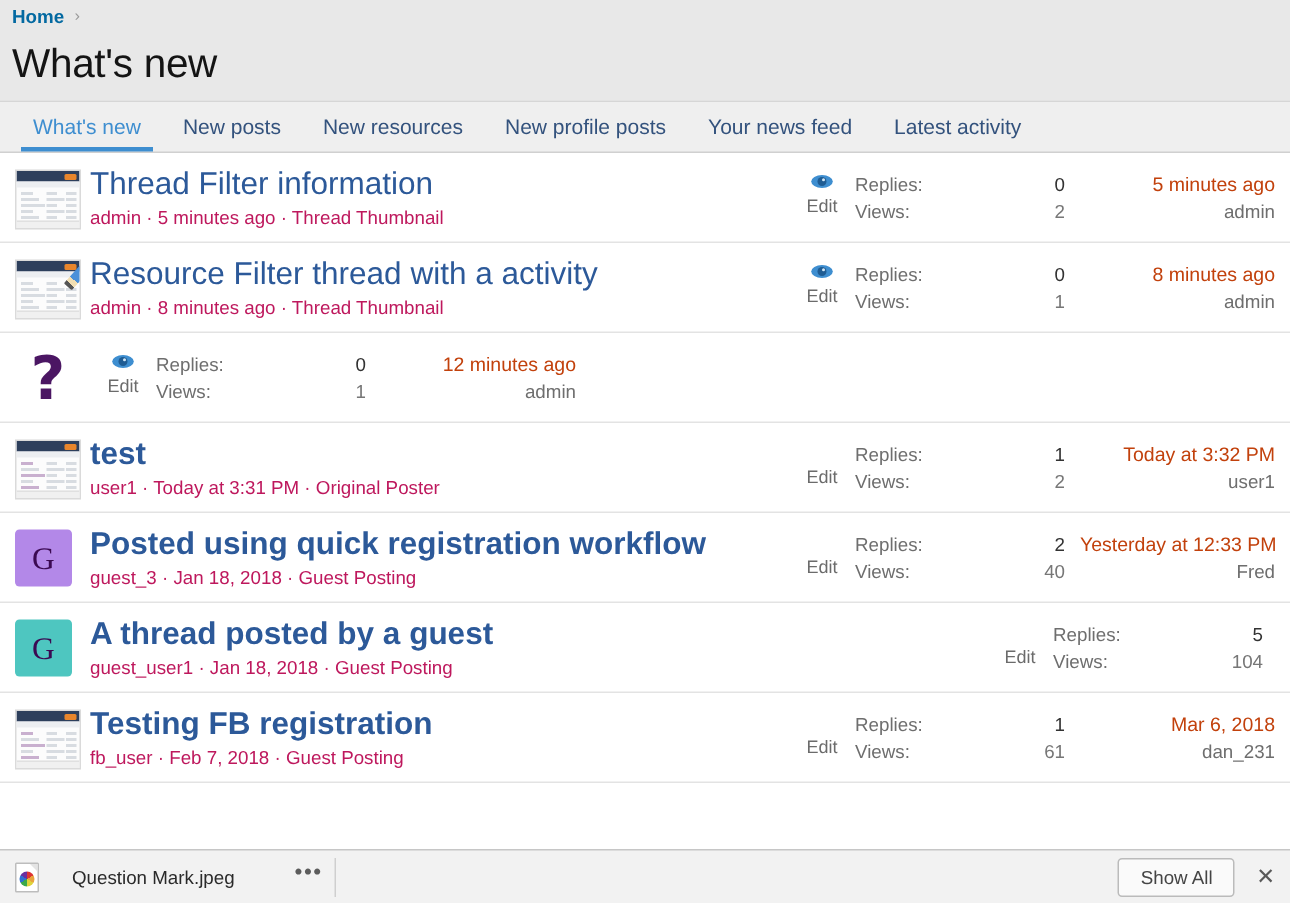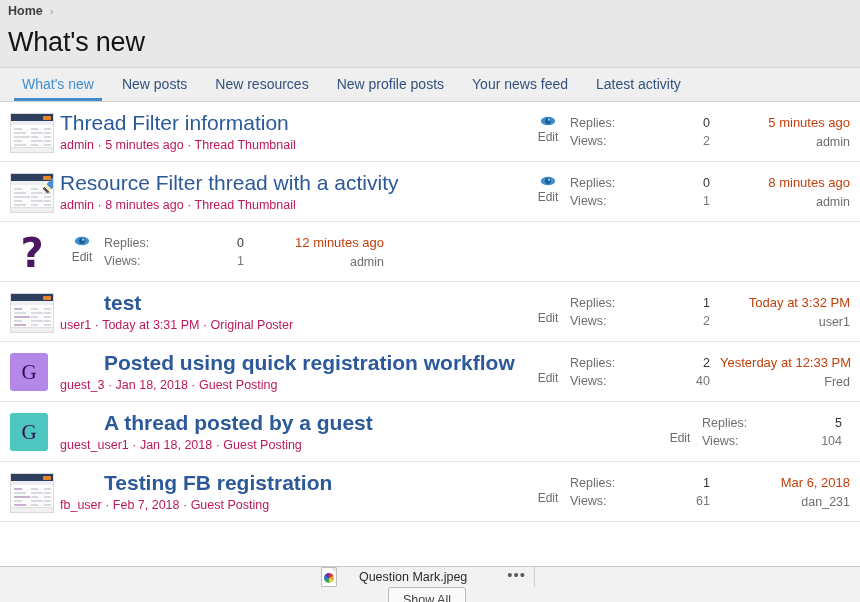--- a/index.html
+++ b/index.html
@@ -14,21 +14,21 @@
   
   .breadcrumb {
     height: 22px;
     background: #e8e8e8;
     display: flex;
     align-items: center;
     padding: 0 0 0 8px;
     font-size: 12px;
   }
   .breadcrumb .crumb {
-    color: #404040;
+    color: #0369a1;
     font-weight: bold;
     text-decoration: none;
     font-size: 12.5px;
   }
   .breadcrumb .sep {
     color: #9a9a9a;
     font-size: 11px;
     margin-left: 7px;
   }
 
@@ -146,21 +146,21 @@
 
   .main-col { flex: 1 1 auto; min-width: 0; padding-top: 1px; }
   .row-title {
     font-size: 21px;
     color: #2c5999;
     line-height: 20px;
     text-decoration: none;
     display: inline-block;
     white-space: nowrap;
   }
-  .row-title.unread { font-weight: bold; margin-left: 44px; }
+  .row-title.unread { font-weight: bold; }
   .row-meta {
     font-size: 12.5px;
     color: #be185d;
     margin-top: 3px;
     line-height: 16px;
   }
 
   
   .ctrl-col {
     width: 44px; flex: 0 0 44px;
@@ -206,21 +206,20 @@
   
   .shelf {
     position: absolute;
     left: 0; bottom: 0;
     width: 860px; height: 36px;
     background: #f2f2f2;
     border-top: 1px solid #c6c6c6;
     display: flex;
     align-items: center;
     padding: 0 6px 0 10px;
-    flex-direction: column;
   }
   .dl-item {
     display: flex; align-items: center;
     height: 26px;
     padding-right: 8px;
     border-right: 1px solid #cfcfcf;
     margin-right: 8px;
   }
   .file-icon {
     width: 16px; height: 20px;

